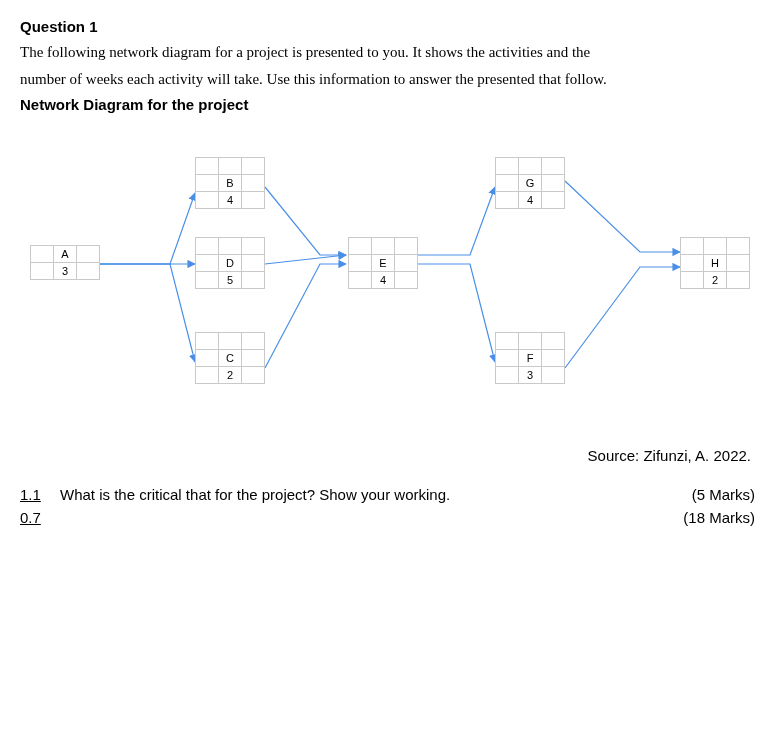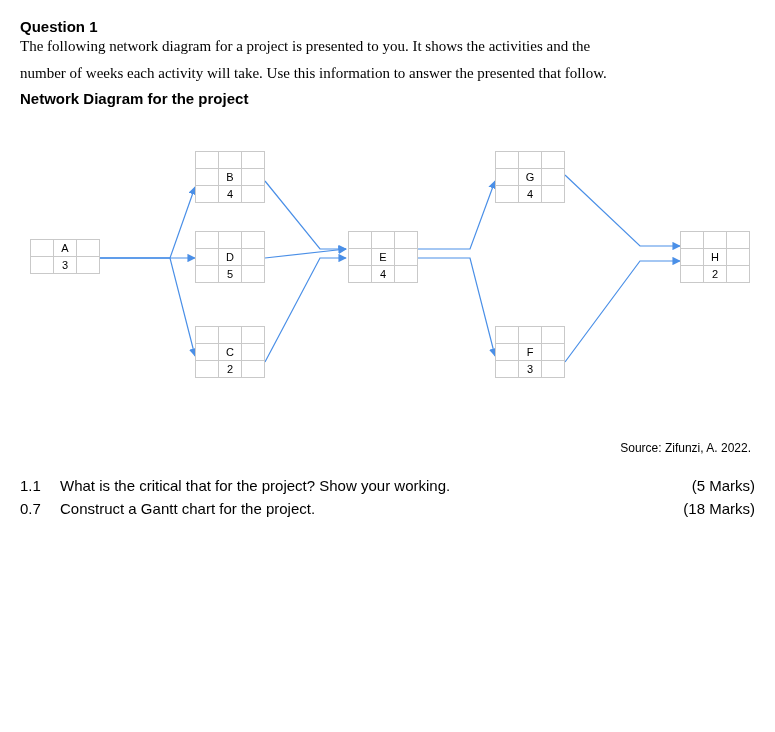--- a/index.html
+++ b/index.html
@@ -4,21 +4,21 @@
 <style>
   body {
     font-family: Arial, Helvetica, sans-serif;
     font-size: 15px;
     color: #000;
     margin: 0;
     padding: 18px 20px;
     width: 775px;
     box-sizing: border-box;
   }
-  .q-title { font-weight: bold; margin-bottom: 0; }
+  .q-title { font-weight: bold; margin-bottom: 6px; }
   .intro { line-height: 1.55; margin-bottom: 4px; font-family: Liberation Serif, serif; }
   .diagram-title { font-weight: bold; margin-top: 4px; margin-bottom: 24px; }
   .diagram {
     position: relative;
     width: 735px;
     height: 300px;
   }
   .node {
     position: absolute;
     border-collapse: collapse;
@@ -34,33 +34,33 @@
     padding: 0;
   }
   svg.wires {
     position: absolute;
     left: 0; top: 0;
     width: 735px; height: 300px;
     z-index: 1;
   }
   .source {
     text-align: right;
-    font-size: 12px;
+    font-size: 15px;
     margin-top: 10px;
     padding-right: 4px;
   }
   .subq-block { margin-top: 22px; }
   .subq {
     display: flex;
     justify-content: space-between;
     align-items: baseline;
     margin-bottom: 6px;
   }
   .subq-left { display: flex; gap: 14px; }
-  .subq-num { min-width: 26px; }
+  .subq-num { min-width: 26px; text-decoration: underline; }
   .subq-marks { white-space: nowrap; }
 </style>
 </head>
 <body>
 
 <div class="q-title">Question 1</div>
 <div class="intro">The following network diagram for a project is presented to you. It shows the activities and the</div>
 <div class="intro">number of weeks each activity will take. Use this information to answer the presented that follow.</div>
 <div class="diagram-title">Network Diagram for the project</div>
 
@@ -249,17 +249,16 @@
   <div class="subq">
     <div class="subq-left">
       <span class="subq-num">1.1</span>
       <span>What is the critical that for the project? Show your working.</span>
     </div>
     <span class="subq-marks">(5 Marks)</span>
   </div>
   <div class="subq">
     <div class="subq-left">
       <span class="subq-num">0.7</span>
-      <span>Construct a Gantt chart for the project.</span>
     </div>
     <span class="subq-marks">(18 Marks)</span>
   </div>
 </div>
 
 </body></html>

